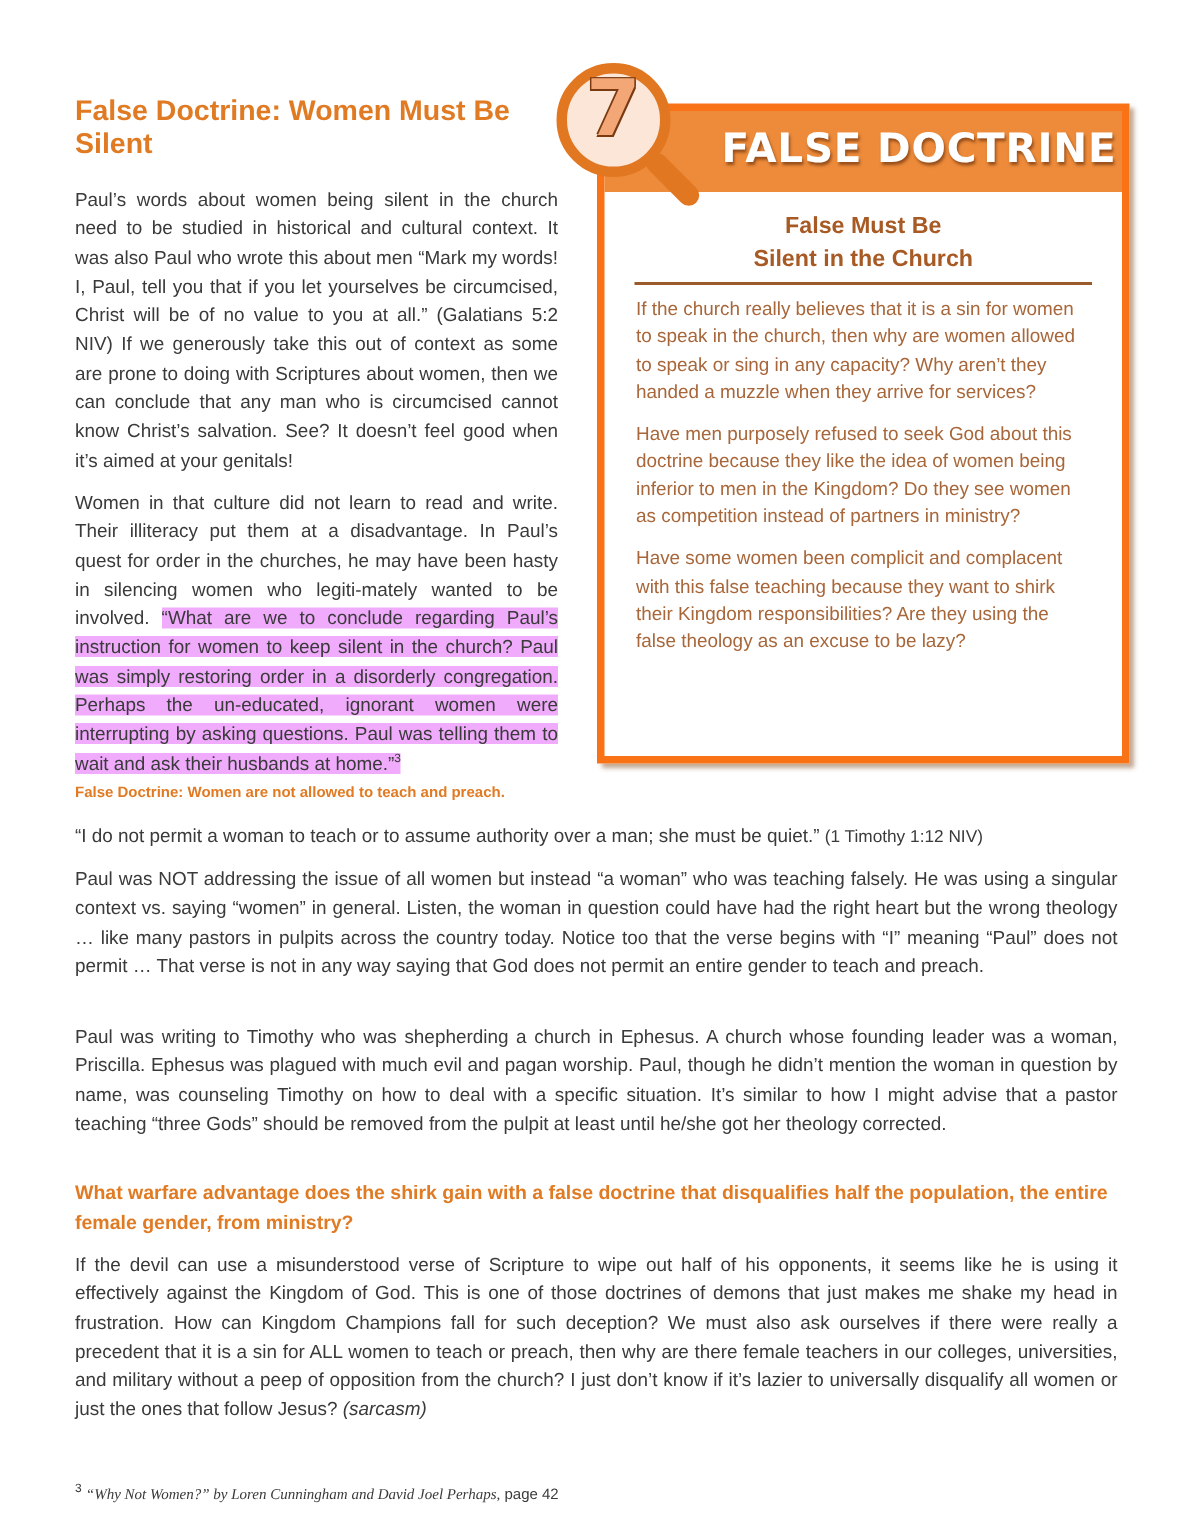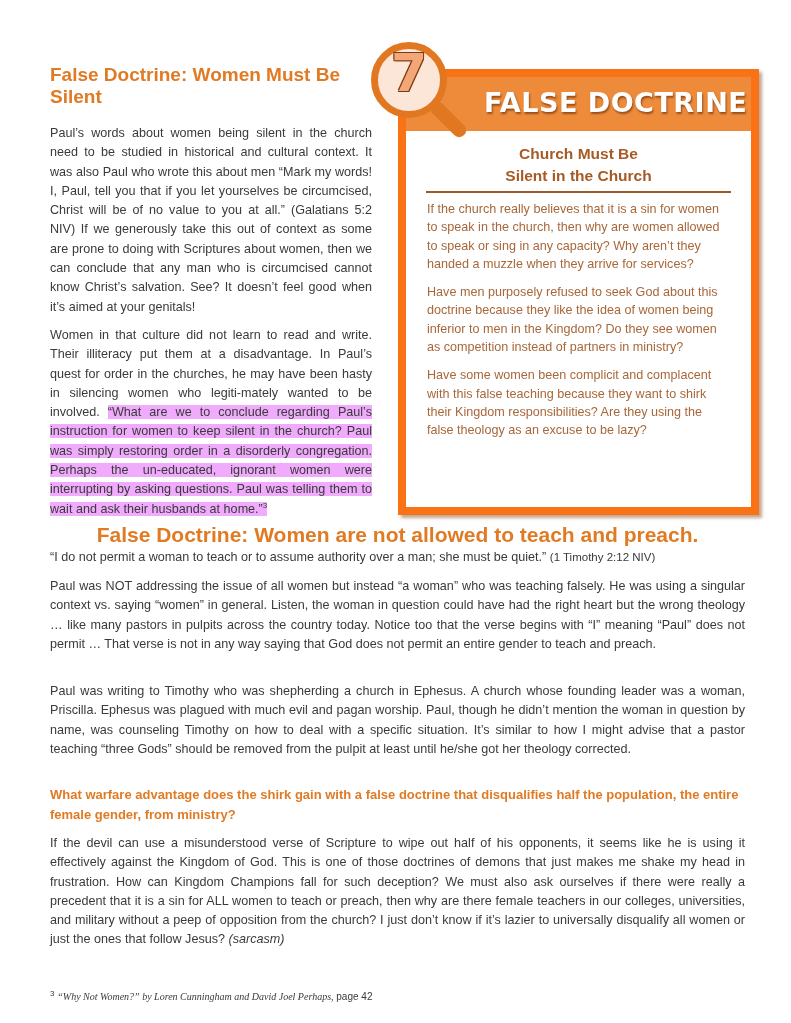--- a/index.html
+++ b/index.html
@@ -6,41 +6,41 @@
     body { width: 791px; height: 1023px; position: relative; overflow: hidden;
            font-family: "Liberation Sans", sans-serif; color: #3a3a3a; }
     .col-left { position: absolute; left: 50px; top: 64px; width: 322px; }
     .h-orange { color: #e07b24; font-weight: bold; font-family: "Liberation Sans", sans-serif; }
     .h1 { font-size: 19px; margin: 0 0 16px 0; }
     .para { font-size: 12.6px; line-height: 19.3px; margin: 0 0 9px 0; text-align: justify; }
     .hl { background: #f0abfc; }
     sup { font-size: 8px; line-height: 0; }
 
     .box { position: absolute; left: 398px; top: 69px; width: 345px; height: 430px;
-           border: 8px solid #f97316; background: #fff; box-shadow: 3px 3px 3px rgba(120,60,10,0.45); }
+           border: 5px solid #f97316; background: #fff; box-shadow: 3px 3px 3px rgba(120,60,10,0.45); }
     .box-header { position: absolute; left: 0; top: 0; right: 0; height: 54px; background: #ed8b3a; }
     .box-title { position: absolute; left: 78px; top: 10px; font-size: 27px; font-weight: bold; color: #ffffff;
                  letter-spacing: 0.5px; text-shadow: 1px 2px 2px rgba(80,30,0,0.55); font-family: "DejaVu Sans", sans-serif; }
     .box-sub { position: absolute; left: 0; right: 0; top: 66px; text-align: center; color: #a75a24;
                font-size: 15.5px; font-weight: bold; line-height: 22px; }
     .box-rule { position: absolute; left: 20px; right: 20px; top: 114px; height: 2px; background: #9a5a2a; }
     .box-body { position: absolute; left: 21px; top: 123px; width: 300px; }
     .box-p { color: #a8673a; font-size: 12.6px; line-height: 18.3px; margin: 0 0 10px 0; }
 
     .magnifier { position: absolute; left: 371px; top: 42px; width: 90px; height: 100px; }
     .ring { position: absolute; left: 0; top: 0; width: 62px; height: 62px; border: 7px solid #e27722;
             border-radius: 50%; background: #fbe6d8; }
     .seven { position: absolute; left: 0; top: 1px; width: 76px; text-align: center; font-size: 52px; font-weight: bold;
              color: #f3a676; font-family: "DejaVu Sans", sans-serif;
              text-shadow: -1px -1px 0 #7a3a12, 1px -1px 0 #7a3a12, -1px 1px 0 #7a3a12, 1px 1px 0 #7a3a12; }
     .handle { position: absolute; left: 55px; top: 62px; width: 14px; height: 44px; background: #e27722;
               border-radius: 7px; transform: rotate(-45deg); transform-origin: top center; }
 
     .full { position: absolute; left: 50px; width: 695px; }
-    .h2 { font-size: 21px; margin: 0; text-align: center; }
+    .h2 { font-size: 10px; margin: 0; }
     .para-full { font-size: 12.6px; line-height: 19.3px; margin: 0; text-align: justify; }
     .quote { font-size: 12.6px; line-height: 19px; margin: 0; }
     .cite { font-size: 11.5px; }
     .h3 { font-size: 13px; line-height: 20px; margin: 0; }
     .footnote { position: absolute; left: 50px; top: 991px; font-size: 10px; color: #3a3a3a; }
     .footnote i { font-family: "Liberation Serif", serif; }
   </style>
 </head>
 <body>
 
@@ -50,42 +50,42 @@
   <p class="para">
     <span>Women in that culture did not learn to read and write. Their illiteracy put them at a disadvantage. In Paul’s quest for order in the churches, he may have been hasty in silencing women who legiti-mately wanted to be involved. </span><span class="hl"><span>“What are we to conclude regarding Paul’s instruction for women to keep silent in the church? Paul was simply restoring order in a disorderly congregation. Perhaps the un-educated, ignorant women were interrupting by asking questions. Paul was telling them to wait and ask their husbands at home.”</span><sup>3</sup></span>
   </p>
 </div>
 
 <div class="box">
   <div class="box-header">
     <div class="box-title">FALSE DOCTRINE</div>
   </div>
   <div class="box-sub">
-    <div>Church Must Be</div>
+    <div>False Must Be</div>
     <div>Silent in the Church</div>
   </div>
   <div class="box-rule"></div>
   <div class="box-body">
     <p class="box-p">If the church really believes that it is a sin for women to speak in the church, then why are women allowed to speak or sing in any capacity?  Why aren’t they handed a muzzle when they arrive for services?</p>
     <p class="box-p">Have men purposely refused to seek God about this doctrine because they like the idea of women being inferior to men in the Kingdom? Do they see women as competition instead of partners in ministry?</p>
     <p class="box-p">Have some women been complicit and complacent with this false teaching because they want to shirk their Kingdom responsibilities? Are they using the false theology as an excuse to be lazy?</p>
   </div>
 </div>
 
 <div class="magnifier">
   <div class="handle"></div>
   <div class="ring"></div>
   <div class="seven">7</div>
 </div>
 
 <div class="full" style="top:523px;">
   <h2 class="h-orange h2">False Doctrine: Women are not allowed to teach and preach.</h2>
 </div>
 <div class="full" style="top:548px;">
-  <p class="quote"><span>“I do not permit a woman to teach or to assume authority over a man; she must be quiet.”</span> <span class="cite">(1 Timothy 2:12 NIV)</span></p>
+  <p class="quote"><span>“I do not permit a woman to teach or to assume authority over a man; she must be quiet.”</span> <span class="cite">(1 Timothy 1:12 NIV)</span></p>
 </div>
 <div class="full" style="top:577px;">
   <p class="para-full">Paul was NOT addressing the issue of all women but instead “a woman” who was teaching falsely. He was using a singular context vs. saying “women” in general. Listen, the woman in question could have had the right heart but the wrong theology … like many pastors in pulpits across the country today. Notice too that the verse begins with “I” meaning “Paul” does not permit … That verse is not in any way saying that God does not permit an entire gender to teach and preach.</p>
 </div>
 <div class="full" style="top:682px;">
   <p class="para-full">Paul was writing to Timothy who was shepherding a church in Ephesus. A church whose founding leader was a woman, Priscilla. Ephesus was plagued with much evil and pagan worship. Paul, though he didn’t mention the woman in question by name, was counseling Timothy on how to deal with a specific situation. It’s similar to how I might advise that a pastor teaching “three Gods” should be removed from the pulpit at least until he/she got her theology corrected.</p>
 </div>
 
 <div class="full" style="top:785px;">
   <h3 class="h-orange h3">What warfare advantage does the shirk gain with a false doctrine that disqualifies half the population, the entire female gender, from ministry?</h3>

